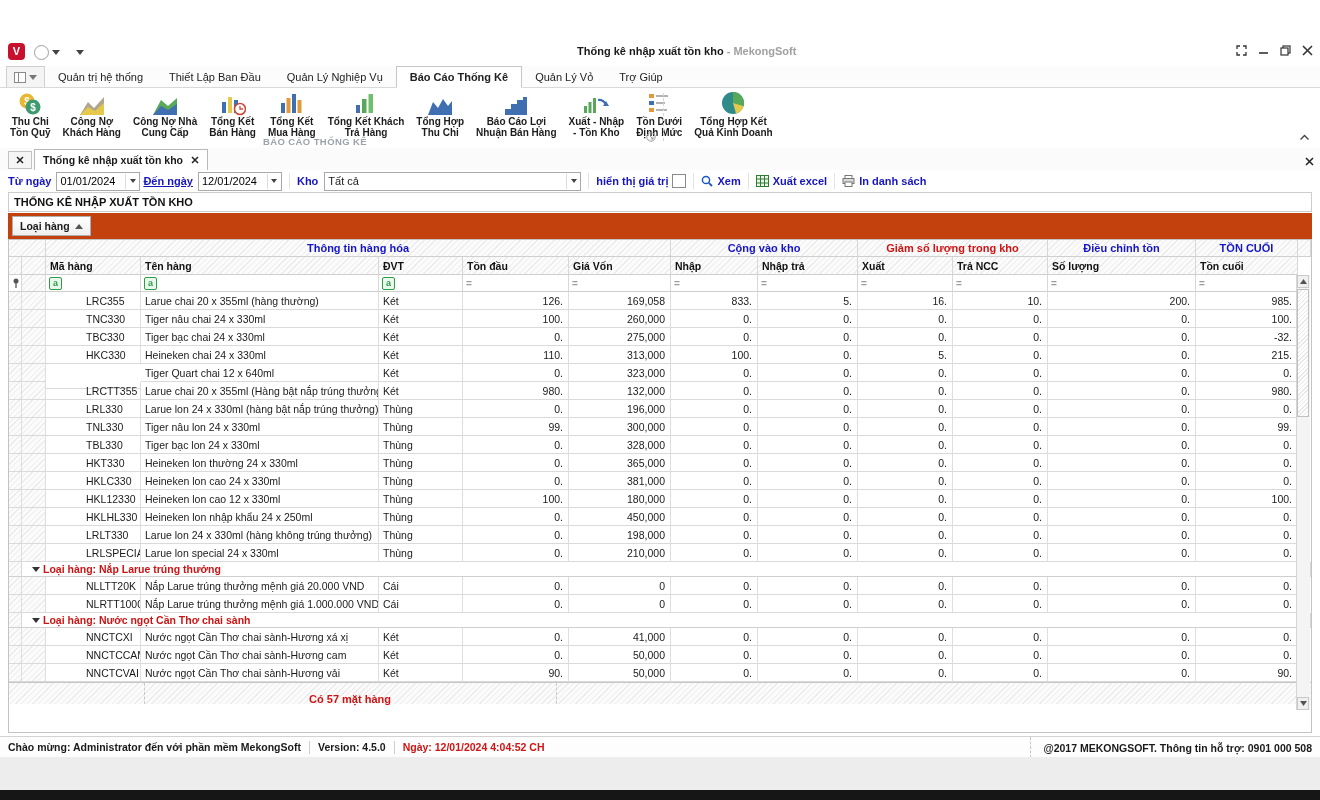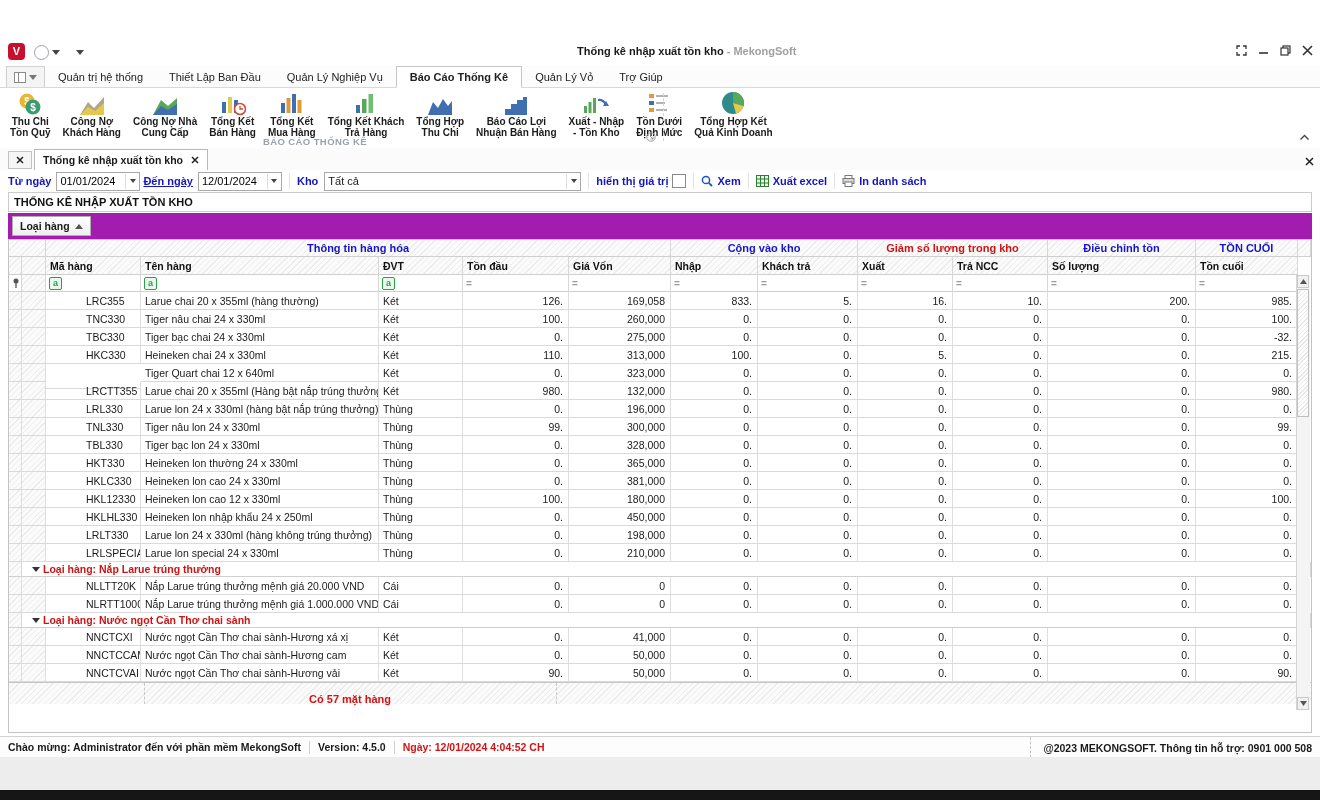--- a/index.html
+++ b/index.html
@@ -58,21 +58,21 @@
   .dd-arrow .caret{border-top-width:4px;border-left-width:3.5px;border-right-width:3.5px;}
   .tsep{height:16px;border-left:1px solid #e3e3e3;margin:0 7px;}
   .tbtn{display:flex;align-items:center;gap:4px;color:#1515c0;font-weight:bold;font-size:11px;white-space:nowrap;}
   .chk{width:12px;height:12px;border:1px solid #8a8a8a;background:#fff;margin-left:4px;}
 
   
   #report-title{left:8px;top:192px;width:1304px;height:20px;border:1px solid #cccccc;box-sizing:border-box;
                 display:flex;align-items:center;padding-left:5px;font-size:11px;font-weight:bold;color:#111;}
 
   
-  #groupby{left:8px;top:213px;width:1304px;height:26px;box-sizing:border-box;background:#a21caf;display:flex;align-items:center;}
+  #groupby{left:8px;top:213px;width:1304px;height:26px;box-sizing:border-box;background:#c2410c;display:flex;align-items:center;}
   .gb-btn{margin-left:4px;height:18px;border:1px solid #aeaeae;background:linear-gradient(#ffffff,#efefef);
           display:flex;align-items:center;gap:5px;padding:0 7px;font-size:10.5px;font-weight:bold;}
   .sortup{width:0;height:0;border-left:4px solid transparent;border-right:4px solid transparent;border-bottom:5px solid #555;}
 
   
   #grid{left:8px;top:239px;width:1304px;height:494px;border:1px solid #c3c3c3;box-sizing:border-box;background:#fff;
         font-size:10.5px;overflow:hidden;}
   .grow{display:flex;box-sizing:border-box;}
   .gcell{box-sizing:border-box;border-right:1px solid #d7d7d7;border-bottom:1px solid #cfcfcf;overflow:hidden;
          white-space:nowrap;display:flex;align-items:center;}
@@ -402,21 +402,21 @@
     </div>
     <div class="grow" style="height: 18px;">
       <div class="gcell hatch" style="width: 13px; flex: 0 0 13px;"></div>
       <div class="gcell hatch" style="width: 24px; flex: 0 0 24px;"></div>
       <div class="gcell hatch colhead" style="width: 95px; flex: 0 0 95px;">Mã hàng</div>
       <div class="gcell hatch colhead" style="width: 238px; flex: 0 0 238px;">Tên hàng</div>
       <div class="gcell hatch colhead" style="width: 84px; flex: 0 0 84px;">ĐVT</div>
       <div class="gcell hatch colhead" style="width: 106px; flex: 0 0 106px;">Tồn đầu</div>
       <div class="gcell hatch colhead" style="width: 102px; flex: 0 0 102px;">Giá Vốn</div>
       <div class="gcell hatch colhead" style="width: 87px; flex: 0 0 87px;">Nhập</div>
-      <div class="gcell hatch colhead" style="width: 100px; flex: 0 0 100px;">Khách trả</div>
+      <div class="gcell hatch colhead" style="width: 100px; flex: 0 0 100px;">Nhập trả</div>
       <div class="gcell hatch colhead" style="width: 95px; flex: 0 0 95px;">Xuất</div>
       <div class="gcell hatch colhead" style="width: 95px; flex: 0 0 95px;">Trả NCC</div>
       <div class="gcell hatch colhead" style="width: 148px; flex: 0 0 148px;">Số lượng</div>
       <div class="gcell hatch colhead" style="width: 102px; flex: 0 0 102px;">Tồn cuối</div>
     </div>
     <div class="grow" style="height: 17px;">
       <div class="gcell fcell" style="width: 13px; flex: 0 0 13px;">
         <svg width="8" height="11">
           <circle cx="4" cy="3" r="2.5" fill="#555"></circle>
           <line x1="4" y1="5" x2="4" y2="10" stroke="#555" stroke-width="1.3"></line>
@@ -790,17 +790,17 @@
       </div>
     </div>
   </div>
 
 <div id="statusbar" class="abs">
   <span>Chào mừng: Administrator đến với phần mềm MekongSoft</span>
   <span class="sb-sep"></span>
   <span>Version: 4.5.0</span>
   <span class="sb-sep"></span>
   <span id="sb-date">Ngày: 12/01/2024 4:04:52 CH</span>
-  <span id="sb-right">@2023 MEKONGSOFT. Thông tin hỗ trợ: 0901 000 508</span>
+  <span id="sb-right">@2017 MEKONGSOFT. Thông tin hỗ trợ: 0901 000 508</span>
 </div>
 
 <div id="desktop-gap" class="abs"></div>
 <div id="bottom-strip" class="abs"></div>
 
 </body></html>

